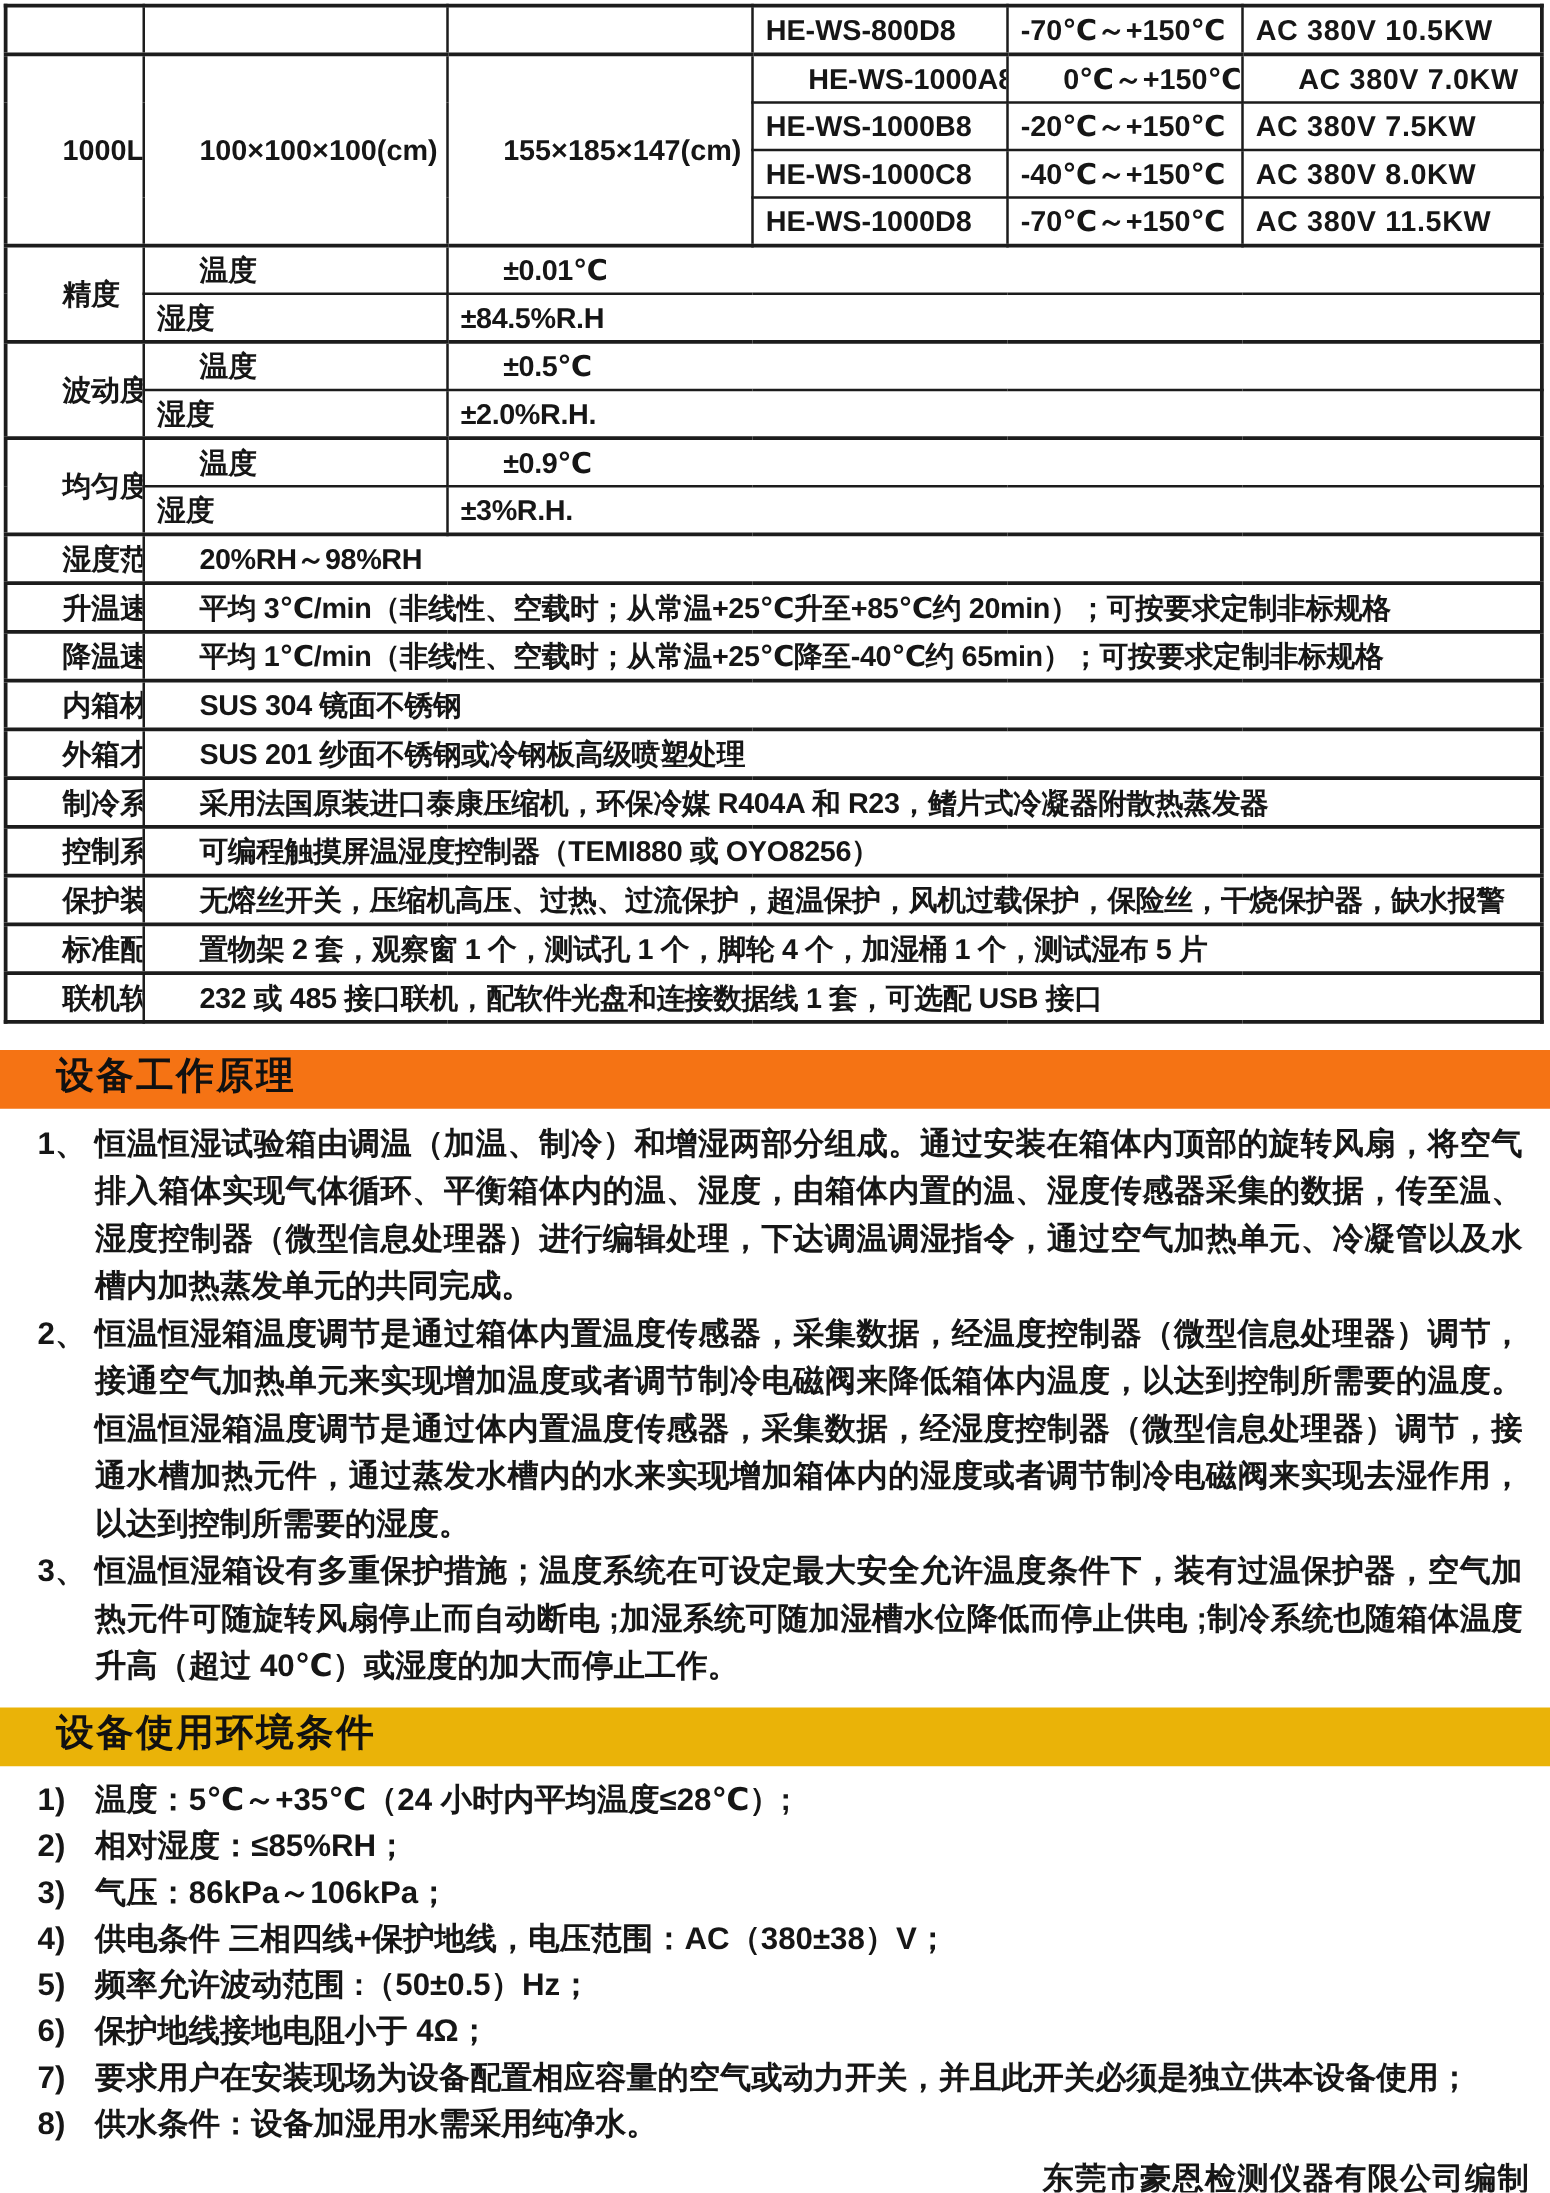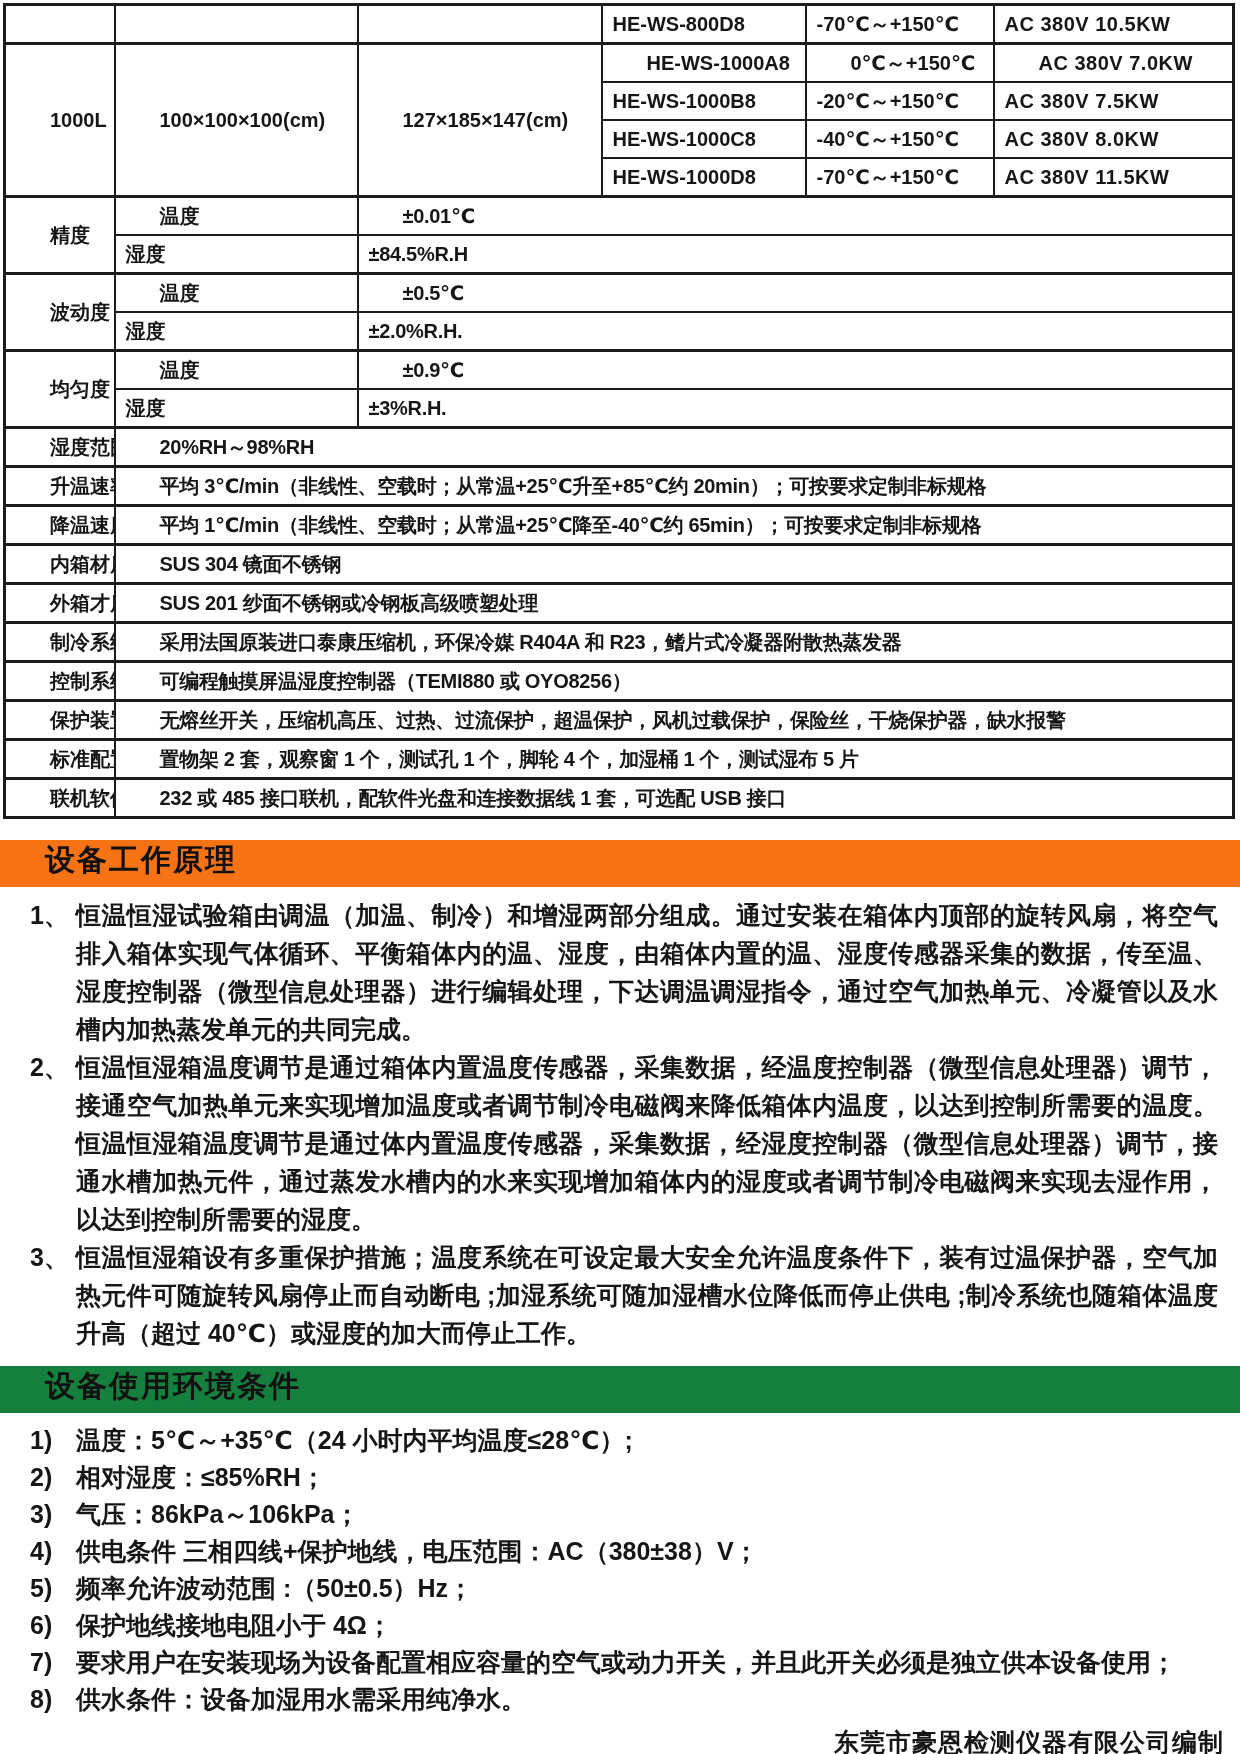--- a/index.html
+++ b/index.html
@@ -16,21 +16,21 @@
     border-collapse:collapse;
     table-layout:fixed;
     width:1232px;
     margin:3px 0 0 3px;
     border:3px solid #1c1c1c;
   }
   table.spec td {
     border:2px solid #1c1c1c;
     height:36px;
     padding:0 10px;
-    font-size:20px;
+    font-size:23px;
     font-weight:700;
     overflow:hidden;
     white-space:nowrap;
   }
   tr.thick > td { border-top:3px solid #1c1c1c;padding-left:44px; }
   td.model-cell  { font-size:23px; }
   td.temp-cell   { font-size:22px; padding:0 6px;border-radius:15px; }
   td.power-cell  { font-size:23px; letter-spacing:0.5px; }
   td.spec-label  { font-size:23px; }
   td.spec-sub    { font-size:23px; }
@@ -79,21 +79,21 @@
     <td></td>
     <td></td>
     <td class="model-cell">HE-WS-800D8</td>
     <td class="temp-cell">-70℃～+150℃</td>
     <td class="power-cell">AC 380V 10.5KW</td>
   </tr>
 
   <tr class="thick">
     <td rowspan="4">1000L</td>
     <td rowspan="4">100×100×100(cm)</td>
-    <td rowspan="4">127×185×147(cm)</td>
+    <td rowspan="4">155×185×147(cm)</td>
     <td class="model-cell">HE-WS-1000A8</td>
     <td class="temp-cell">0℃～+150℃</td>
     <td class="power-cell">AC 380V 7.0KW</td>
   </tr>
   <tr>
     <td class="model-cell">HE-WS-1000B8</td>
     <td class="temp-cell">-20℃～+150℃</td>
     <td class="power-cell">AC 380V 7.5KW</td>
   </tr>
   <tr>
@@ -192,21 +192,21 @@
   <div class="item">
     <span class="num">2、</span>
     <span class="txt">恒温恒湿箱温度调节是通过箱体内置温度传感器，采集数据，经温度控制器（微型信息处理器）调节，接通空气加热单元来实现增加温度或者调节制冷电磁阀来降低箱体内温度，以达到控制所需要的温度。恒温恒湿箱温度调节是通过体内置温度传感器，采集数据，经湿度控制器（微型信息处理器）调节，接通水槽加热元件，通过蒸发水槽内的水来实现增加箱体内的湿度或者调节制冷电磁阀来实现去湿作用，以达到控制所需要的湿度。</span>
   </div>
   <div class="item">
     <span class="num">3、</span>
     <span class="txt">恒温恒湿箱设有多重保护措施；温度系统在可设定最大安全允许温度条件下，装有过温保护器，空气加热元件可随旋转风扇停止而自动断电 ;加湿系统可随加湿槽水位降低而停止供电 ;制冷系统也随箱体温度升高（超过 40℃）或湿度的加大而停止工作。</span>
   </div>
 </div>
 
-<div class="band band2" style="background:#15803d">
+<div class="band band2" style="background:#eab308">
   <span>设备使用环境条件</span>
 </div>
 
 <div class="items list">
   <div class="item">
     <span class="num">1)</span>
     <span class="txt">温度：5℃～+35℃（24 小时内平均温度≤28℃）;</span>
   </div>
   <div class="item">
     <span class="num">2)</span>

